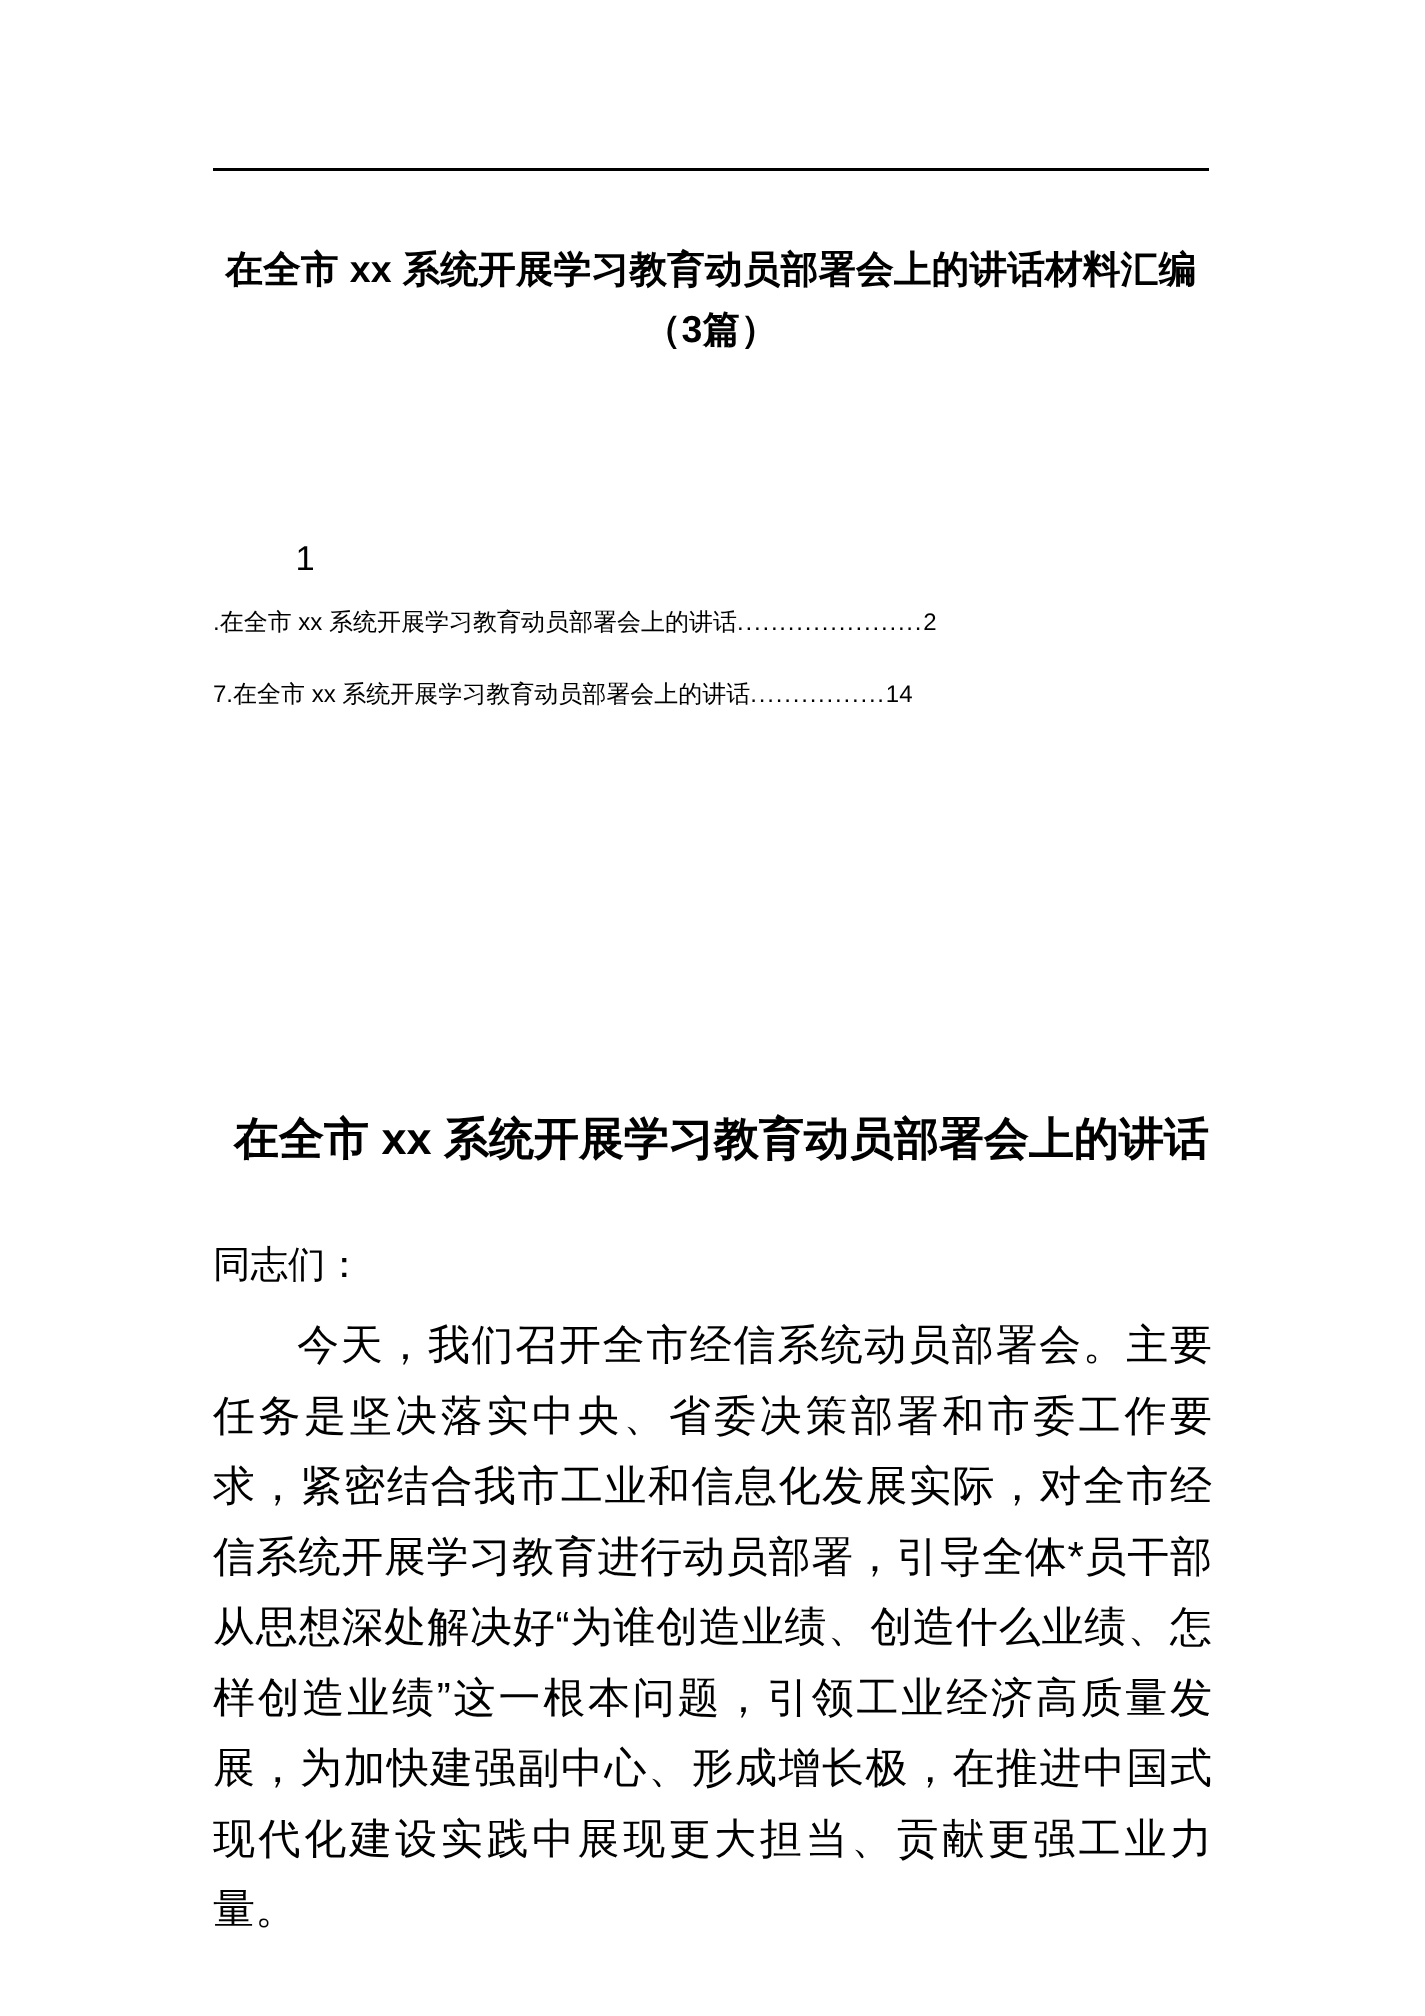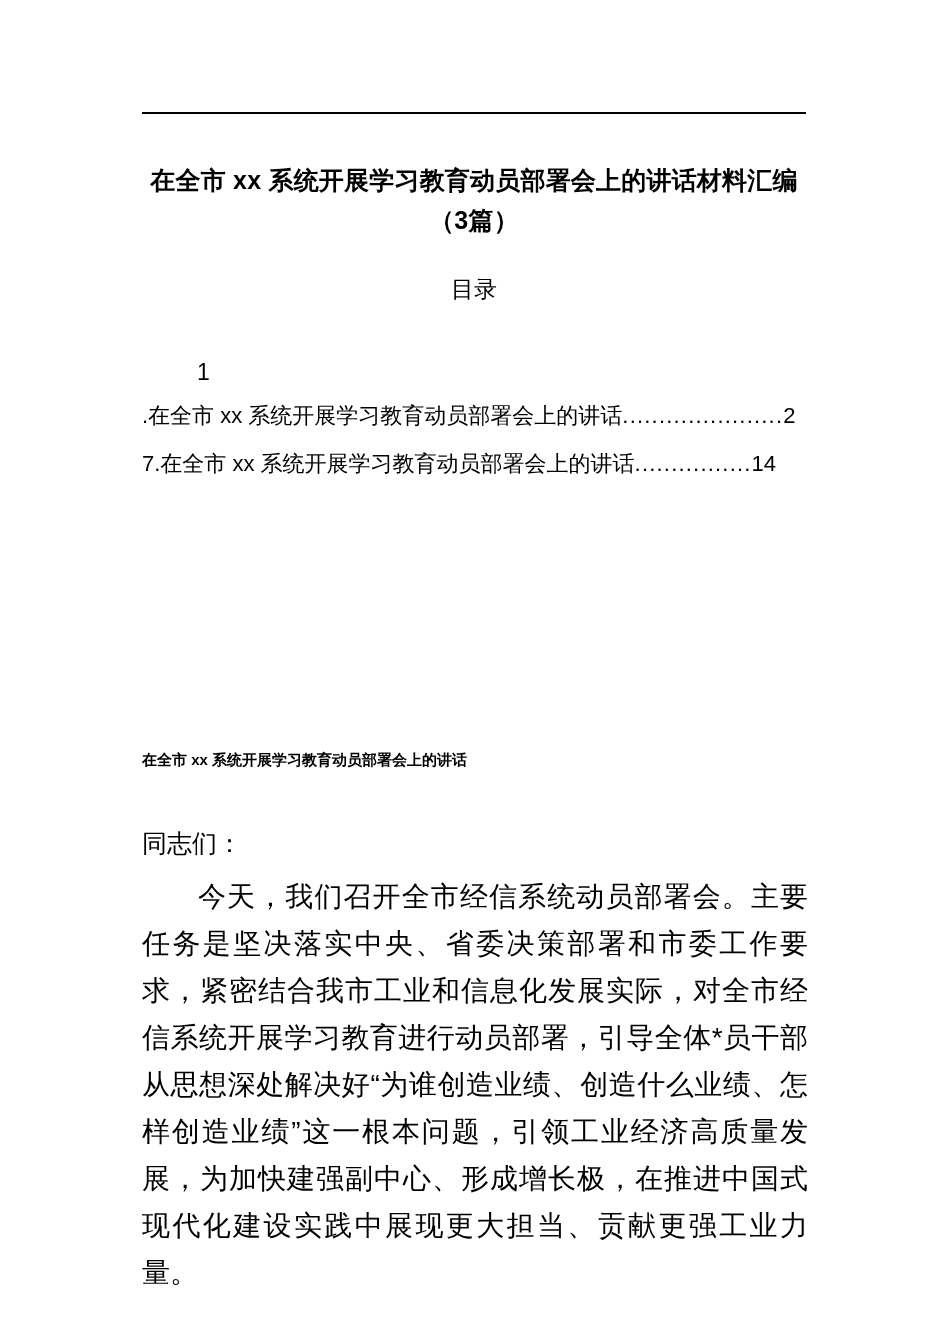--- a/index.html
+++ b/index.html
@@ -62,38 +62,38 @@
     width: 668px;
   }
   .toc-first-number {
     display: block;
     font-size: 23px;
     line-height: 40px;
     padding-left: 55px;
   }
   .toc-line {
     display: block;
-    font-size: 22px;
+    font-size: 16px;
     line-height: 48px;
     white-space: nowrap;
   }
   .toc-line .lbl { }
   .toc-line .dots {
     letter-spacing: 1.2px;
   }
   .toc-line .pg { }
 
   
   .section-heading {
     position: absolute;
     left: 142px;
     top: 742px;
     width: 664px;
-    text-align: left;
-    font-size: 15px;
+    text-align: right;
+    font-size: 30px;
     line-height: 36px;
     font-weight: bold;
   }
 
   
   .salutation {
     position: absolute;
     left: 142px;
     top: 823px;
     font-size: 25px;
@@ -113,21 +113,20 @@
 </style>
 </head>
 <body>
 
 <div id="page">
 
   <div class="header-rule"></div>
 
   <div class="doc-title">在全市 xx 系统开展学习教育动员部署会上的讲话材料汇编（3篇）</div>
 
-  <div class="toc-heading">目录</div>
 
   <div class="toc-block">
     <span class="toc-first-number">1</span>
 
     <span class="toc-line">
       <span class="lbl">.在全市 xx 系统开展学习教育动员部署会上的讲话</span><span class="dots">......................</span><span class="pg">2</span>
     </span>
 
     <span class="toc-line">
       <span class="lbl">7.在全市 xx 系统开展学习教育动员部署会上的讲话</span><span class="dots">................</span><span class="pg">14</span>

